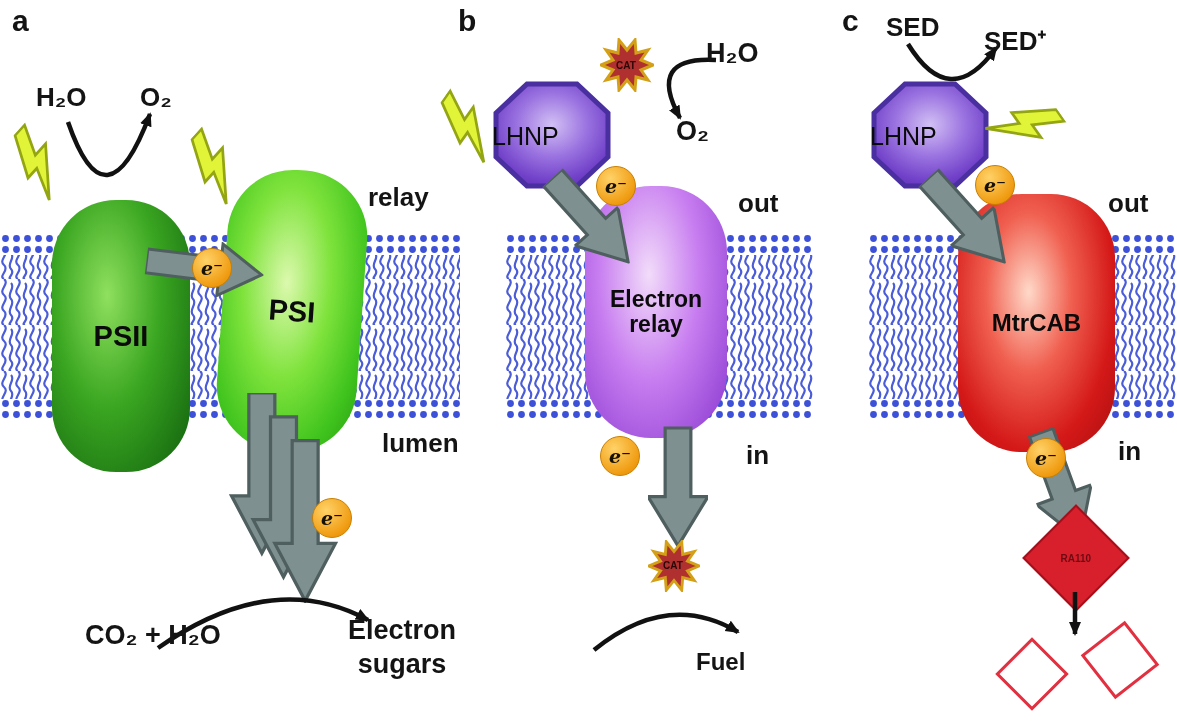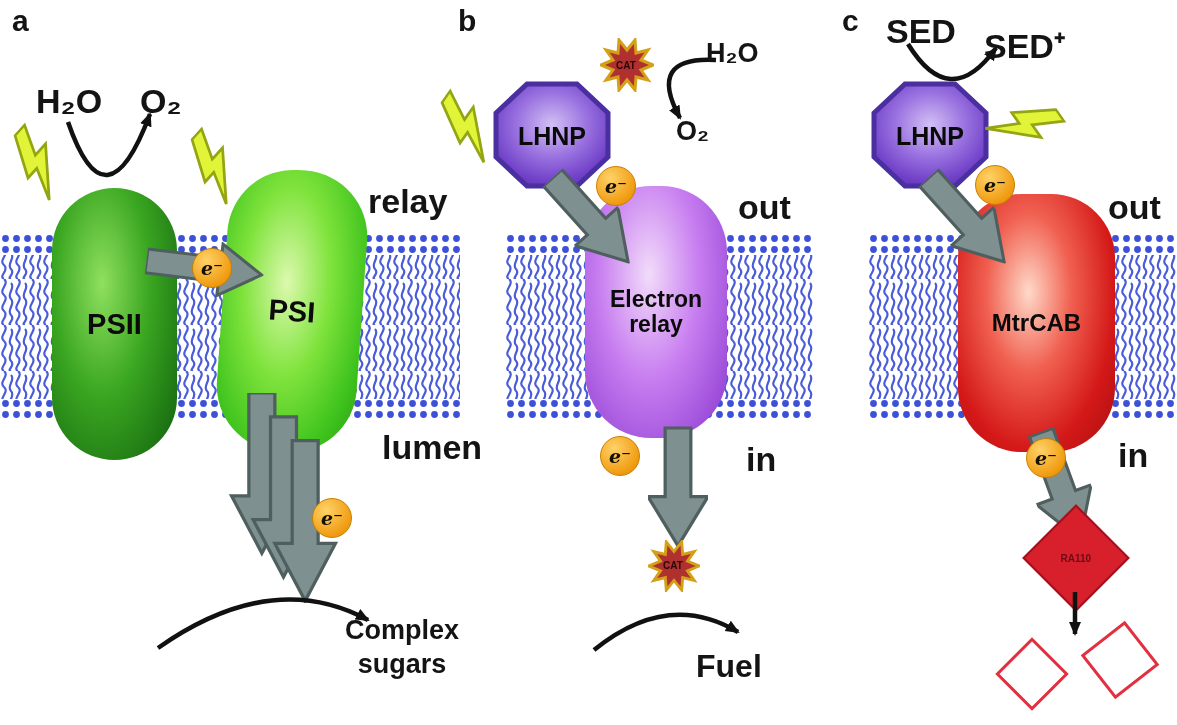--- a/index.html
+++ b/index.html
@@ -1,35 +1,35 @@
 <!DOCTYPE html>
 <html><head>
 <meta charset="utf-8">
 <style>
   html,body{margin:0;padding:0;background:#fff;}
   .canvas{position:relative;width:1177px;height:725px;background:#ffffff;overflow:hidden;
           font-family:"Liberation Sans",sans-serif;color:#111;}
-  .lbl{position:absolute;font-weight:bold;color:#141414;z-index:6;white-space:nowrap;font-size:34px;}
+  .lbl{position:absolute;font-weight:bold;color:#141414;z-index:6;white-space:nowrap;font-size:26px;}
   .panel-letter{font-size:30px;}
   .membrane{position:absolute;top:233px;height:188px;z-index:1;}
   .capsule{position:absolute;z-index:2;display:flex;align-items:center;justify-content:center;
            font-weight:bold;color:#0b0b0b;}
   .cap-psii{border-radius:64px;background:radial-gradient(ellipse at 40% 35%, #8fe05e 0%, #3aa621 45%, #1b7212 85%, #135c0e 100%);font-size:29px;}
   .cap-psi{border-radius:66px;background:radial-gradient(ellipse at 45% 40%, #dcf9ae 0%, #7fe33c 40%, #3fc31d 75%, #2a9e12 100%);font-size:29px;transform:rotate(4deg);}
   .cap-relay{border-radius:66px;background:radial-gradient(ellipse at 45% 35%, #f2dcfa 0%, #c87ef0 45%, #9a4ad8 85%, #7d36c0 100%);font-size:23px;}
   .cap-mtr{border-radius:64px;background:radial-gradient(ellipse at 45% 38%, #ffd9c9 0%, #f06050 35%, #d41818 70%, #a80f0f 100%);font-size:24px;}
   .cap-text{width:105px;text-align:center;line-height:1.08;}
   .ebadge{position:absolute;width:38px;height:38px;border-radius:50%;z-index:6;
           background:radial-gradient(circle at 35% 30%, #ffd268, #f09c12 70%, #d88a06);
           border:1px solid #c97f00;display:flex;align-items:center;justify-content:center;
           font-family:"DejaVu Serif",serif;font-style:italic;font-weight:bold;font-size:19px;color:#151005;}
   .bolt{position:absolute;z-index:4;}
   .barrow{position:absolute;z-index:3;}
   .octa{position:absolute;z-index:3;}
-  .octa-label{position:absolute;z-index:6;font-weight:bold;font-size:25px;color:#0a0a0a;text-align:center;}
+  .octa-label{position:absolute;z-index:6;font-weight:normal;font-size:25px;color:#0a0a0a;text-align:left;}
   .star{position:absolute;z-index:6;}
   .starlab{position:absolute;z-index:7;font-weight:bold;font-size:10px;color:#2a0505;}
   .rdiamond{position:absolute;width:72px;height:72px;background:#d8202c;border:2px solid #a3101c;
             transform:rotate(45deg);z-index:4;display:flex;align-items:center;justify-content:center;}
   .rdiamond span{transform:rotate(-45deg);font-size:10px;font-weight:bold;color:#6e0a12;}
   .odiamond{position:absolute;background:#fff;border:3px solid #e23040;z-index:4;}
   .overlay{position:absolute;left:0;top:0;z-index:5;pointer-events:none;}
 </style>
 </head>
 <body>
@@ -83,21 +83,21 @@
   <div class="lbl" style="left:36px;top:82px">H₂O</div>
   <div class="lbl" style="left:140px;top:82px">O₂</div>
 
   <svg class="bolt" style="left:15px;top:126px;transform:rotate(-48deg)" width="46" height="72" viewBox="0 0 40 66">
     <polygon points="24,1 3,36 15,36 1,64 37,27 23,27 37,1" fill="#e2f437" stroke="#93a512" stroke-width="2.5"></polygon>
   </svg>
   <svg class="bolt" style="left:192px;top:130px;transform:rotate(-48deg)" width="46" height="72" viewBox="0 0 40 66">
     <polygon points="24,1 3,36 15,36 1,64 37,27 23,27 37,1" fill="#e2f437" stroke="#93a512" stroke-width="2.5"></polygon>
   </svg>
 
-  <div class="capsule cap-psii" style="left:52px;top:188px;width:125px;height:272px">
+  <div class="capsule cap-psii" style="left:52px;top:200px;width:138px;height:272px">
     <span>PSII</span>
   </div>
   <div class="capsule cap-psi" style="left:222px;top:170px;width:140px;height:282px">
     <span>PSI</span>
   </div>
 
   <svg class="barrow" style="left:146px;top:240px;transform:rotate(7deg)" width="118" height="56" viewBox="0 0 118 56">
     <polygon points="0,16 74,16 74,2 116,28 74,54 74,40 0,40" fill="#7f9090" stroke="#4f5f5f" stroke-width="3"></polygon>
   </svg>
 
@@ -116,21 +116,22 @@
   <div class="ebadge" style="left:192px;top:248px">
     <span>e⁻</span>
   </div>
   <div class="ebadge" style="left:312px;top:498px">
     <span>e⁻</span>
   </div>
 
   <div class="lbl" style="left:368px;top:182px">relay</div>
   <div class="lbl" style="left:382px;top:428px">lumen</div>
 
-  <div class="lbl" style="left:322px;top:614px;width:160px;white-space:normal;text-align:center;font-size:27px;line-height:1.25">Complex sugars</div>
+  <div class="lbl" style="left:85px;top:620px;font-size:27px">CO₂ + H₂O</div>
+  <div class="lbl" style="left:322px;top:614px;width:160px;white-space:normal;text-align:center;font-size:27px;line-height:1.25">Electron sugars</div>
 
   <div class="lbl panel-letter" style="left:458px;top:4px">b</div>
 
   <svg class="bolt" style="left:445px;top:90px;transform:rotate(-55deg)" width="46" height="72" viewBox="0 0 40 66">
     <polygon points="24,1 3,36 15,36 1,64 37,27 23,27 37,1" fill="#e2f437" stroke="#93a512" stroke-width="2.5"></polygon>
   </svg>
 
   <svg class="octa" style="left:492px;top:80px" width="120" height="110" viewBox="0 0 120 110">
     <polygon points="35,4 85,4 116,33 116,77 85,106 35,106 4,77 4,33" fill="url(#gLhnp)" stroke="#4a2fa0" stroke-width="5"></polygon>
   </svg>
@@ -163,21 +164,21 @@
   </div>
   <svg class="barrow" style="left:648px;top:426px" width="60" height="124" viewBox="0 0 56 112">
     <polygon points="16,0 40,0 40,64 56,64 28,110 0,64 16,64" fill="#7f9090" stroke="#4f5f5f" stroke-width="3"></polygon>
   </svg>
 
   <svg class="star" style="left:648px;top:540px" width="52" height="52" viewBox="0 0 54 54">
     <polygon points="53,27 41,32 48,42 36,39 35,52 27,42 19,52 18,39 6,42 13,32 1,27 13,22 6,12 18,15 19,2 27,12 35,2 36,15 48,12 41,22" fill="#b03030" stroke="#d4a017" stroke-width="3"></polygon>
   </svg>
   <div class="starlab" style="left:663px;top:560px">CAT</div>
 
-  <div class="lbl" style="left:696px;top:648px;font-size:32px">Fuel</div>
+  <div class="lbl" style="left:696px;top:648px;font-size:24px">Fuel</div>
 
   <div class="lbl panel-letter" style="left:842px;top:4px">c</div>
   <div class="lbl" style="left:886px;top:12px">SED</div>
   <div class="lbl" style="left:984px;top:22px">SED⁺</div>
 
   <svg class="octa" style="left:870px;top:80px" width="120" height="110" viewBox="0 0 120 110">
     <polygon points="35,4 85,4 116,33 116,77 85,106 35,106 4,77 4,33" fill="url(#gLhnp)" stroke="#4a2fa0" stroke-width="5"></polygon>
   </svg>
   <div class="octa-label" style="left:870px;top:122px;width:120px">LHNP</div>
 

